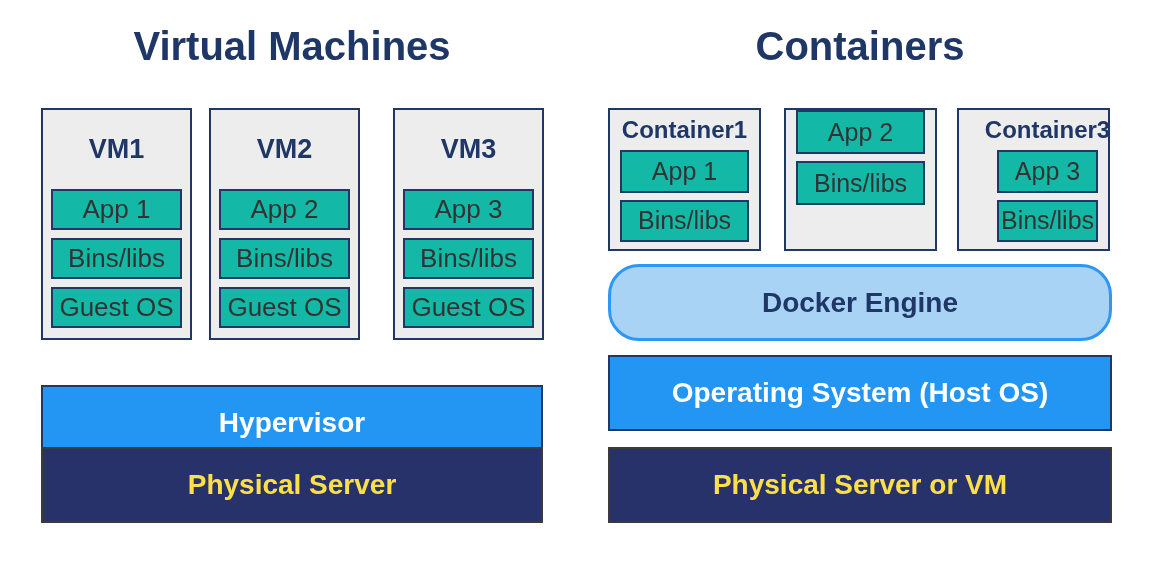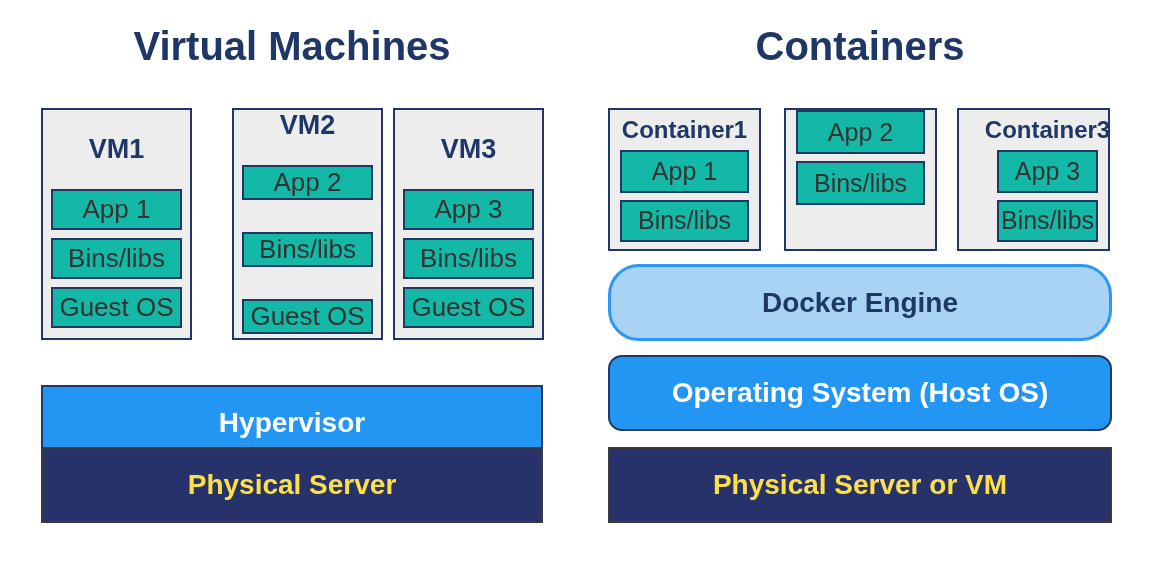--- a/index.html
+++ b/index.html
@@ -38,21 +38,21 @@
     position: absolute;
     top: 108px;
     width: 151px;
     height: 232px;
     background: #ededee;
     border: 2px solid #1f3864;
     display: flex;
     flex-direction: column;
   }
   .vm-1 { left: 41px; }
-  .vm-2 { left: 232px; gap: 24px; }
+  .vm-2 { left: 209px; }
   .vm-3 { left: 393px; }
 
   .vm-label {
     height: 79px;
     display: flex;
     align-items: center;
     justify-content: center;
     font-size: 27px;
     font-weight: bold;
     color: #1f3766;
@@ -128,21 +128,21 @@
   }
   .bar-light {
     background: #a8d3f5;
     border: 3px solid #2e97f4;
     color: #1f3766;
   }
 
   .hypervisor   { top: 357px; height: 76px; margin-top: 28px; }
   .physical-l   { top: 447px; height: 76px; }
   .docker       { top: 264px; height: 77px; border-radius: 31px; }
-  .os-bar       { top: 355px; height: 76px; border-radius: 14px; }
+  .os-bar       { top: 355px; height: 76px; }
   .physical-r   { top: 447px; height: 76px; }
 </style>
 </head>
 <body>
 
 <div class="stage">
 
   <div class="col-title title-right">Containers</div>
   <div class="col-title title-left">Virtual Machines</div>
 

